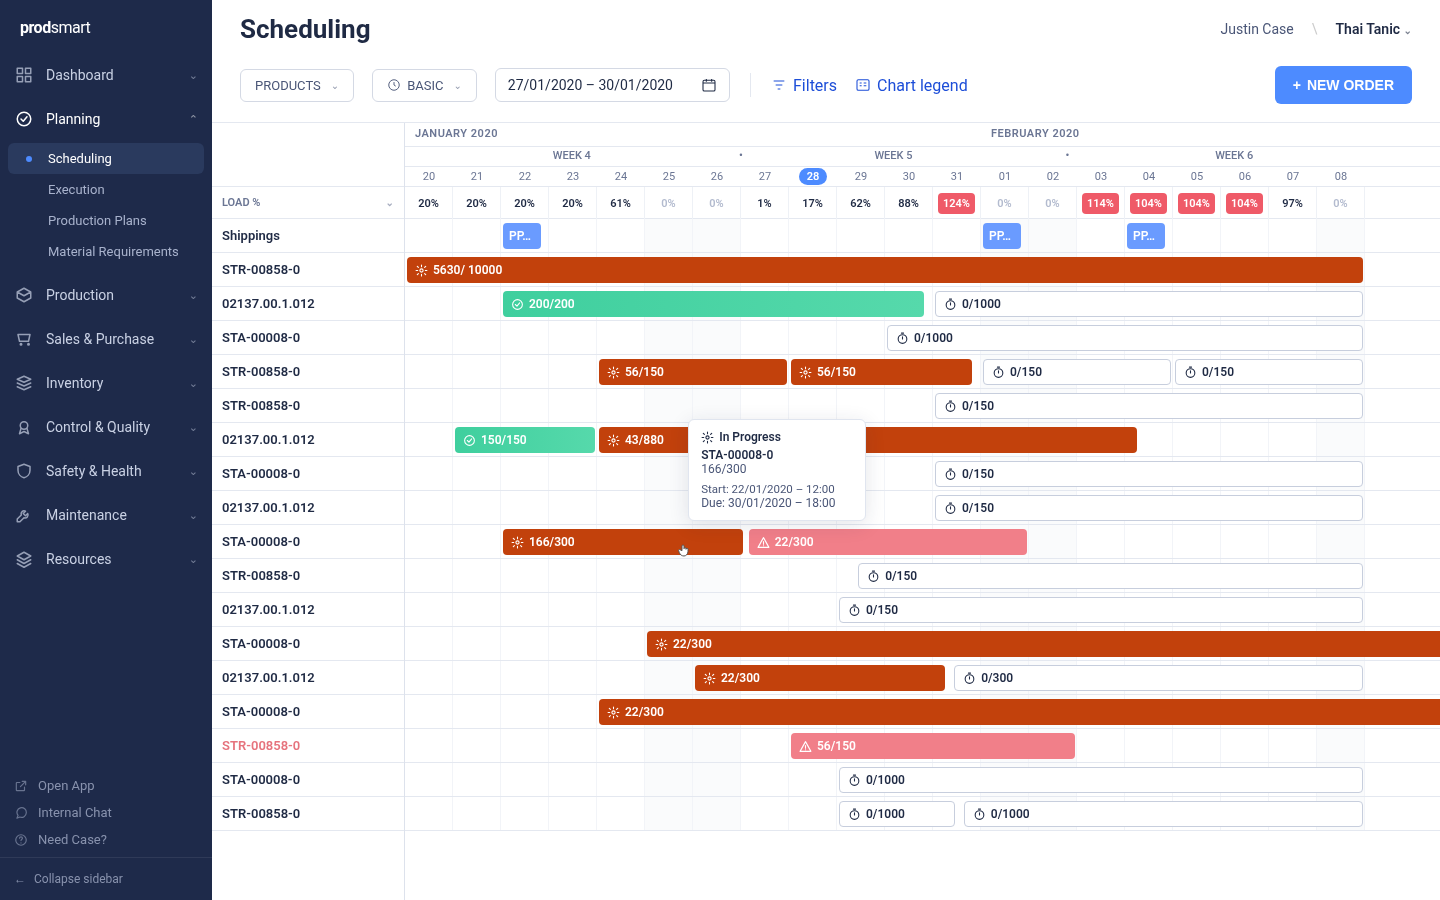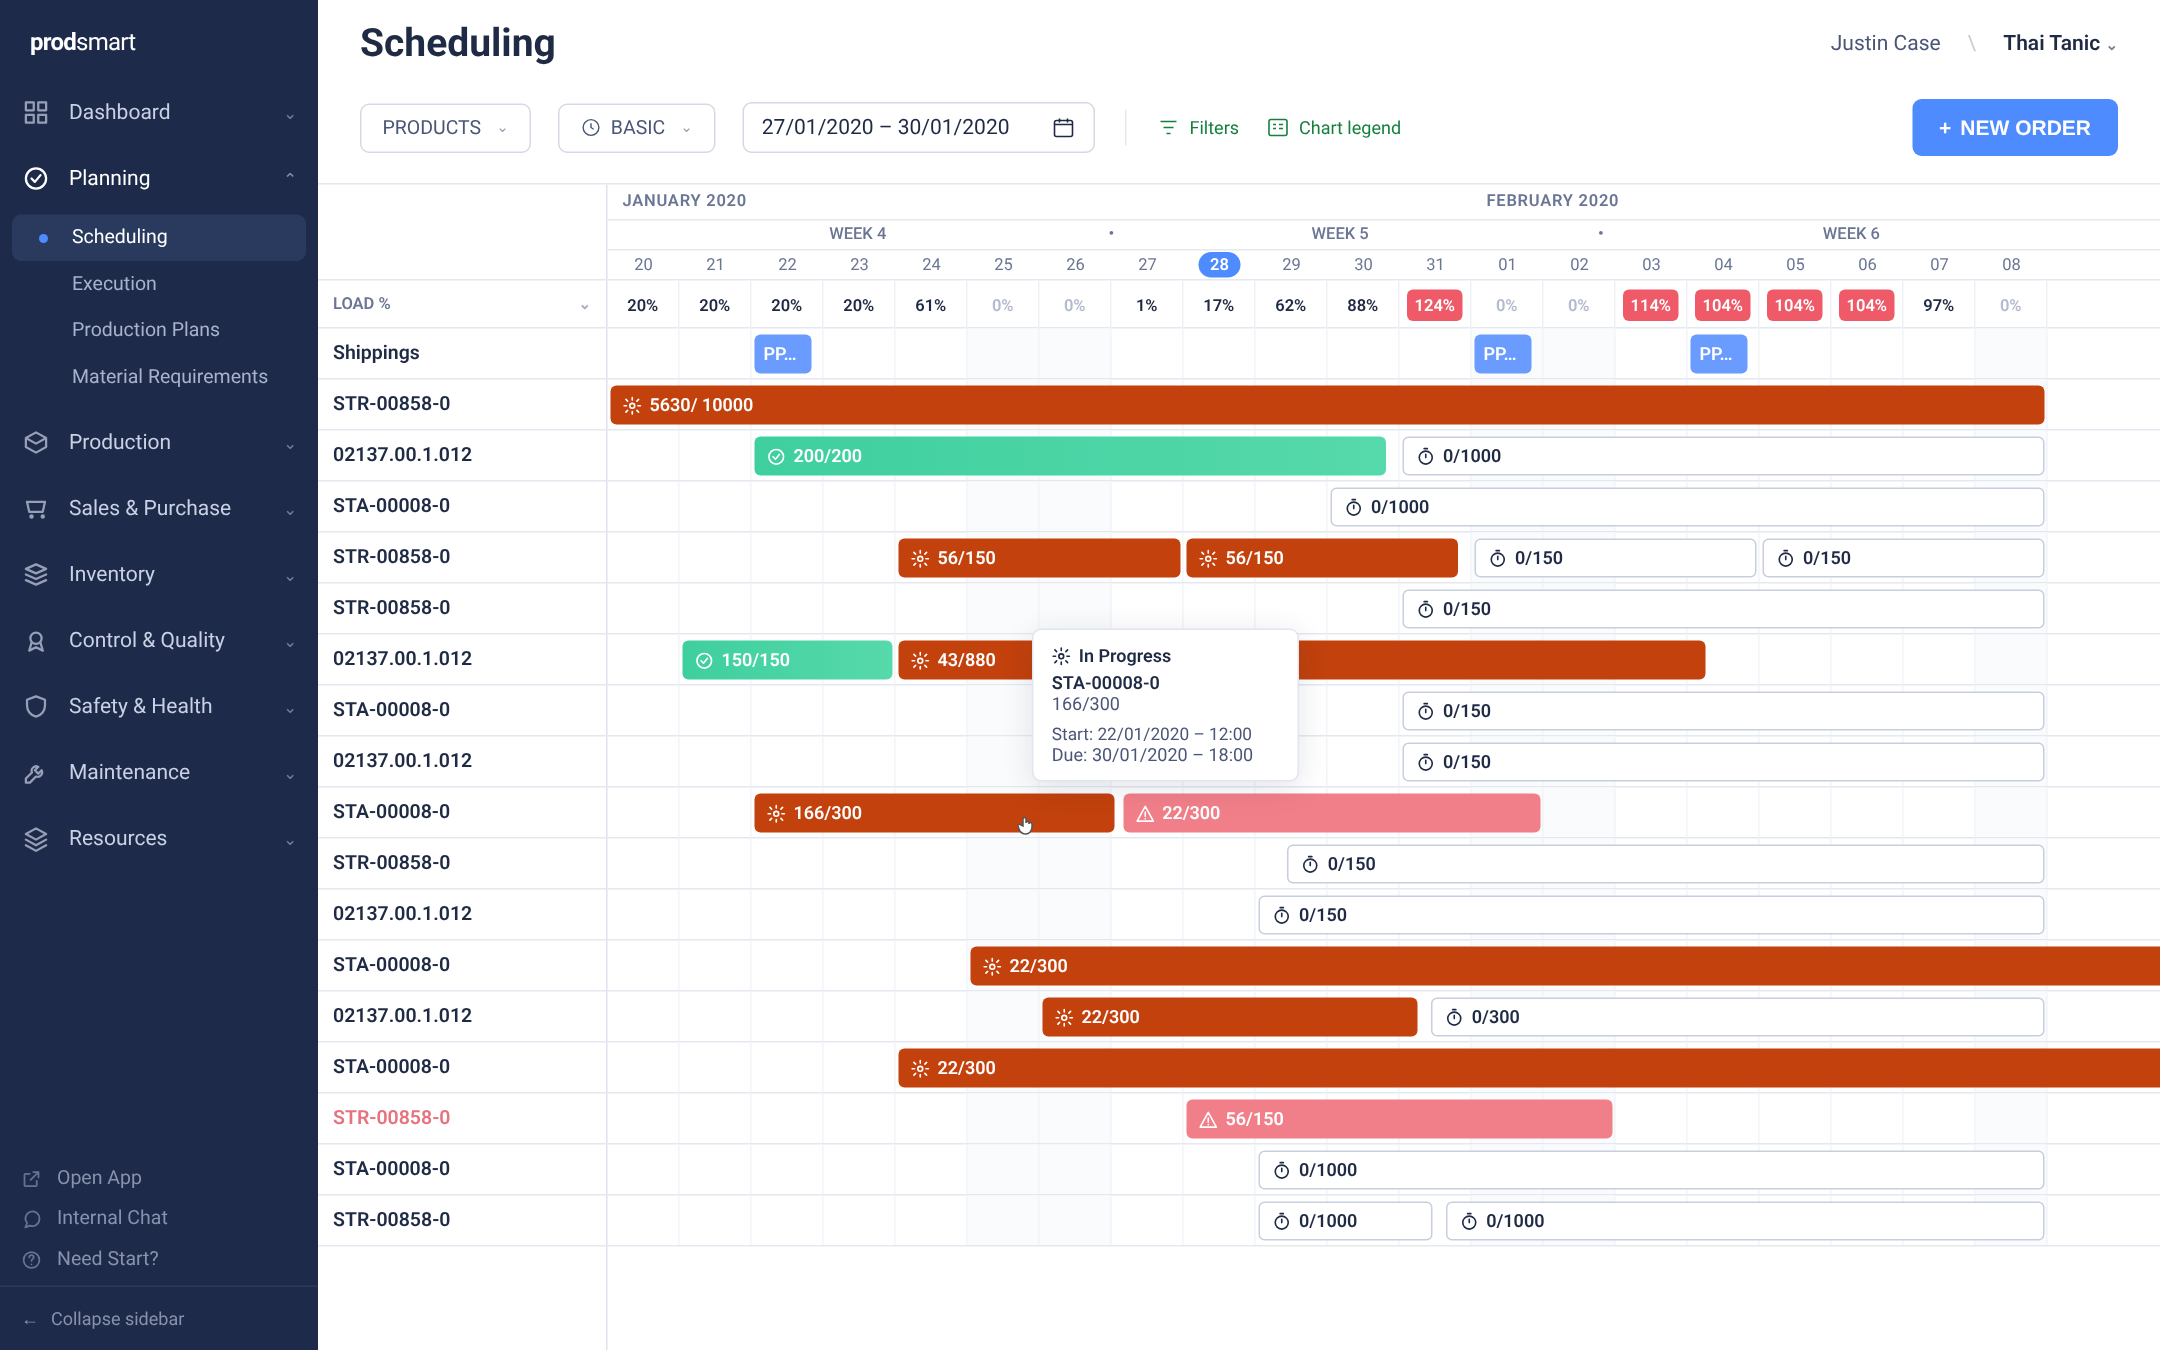--- a/index.html
+++ b/index.html
@@ -28,21 +28,21 @@
 .header { display: flex; align-items: center; padding: 14px 28px; }
 .header h1 { font-size: 26px; font-weight: 700; color: #1f2a44; }
 .header-right { margin-left: auto; display: flex; align-items: center; gap: 18px; font-size: 14px; color: #4a5677; }
 .header-right .sep { color: #ccc; }
 .header-right .strong { font-weight: 600; color: #1f2a44; }
 .toolbar { display: flex; align-items: center; padding: 8px 28px 18px; gap: 18px; border-bottom: 1px solid #e4e8f0; }
 .btn-outline { display: flex; align-items: center; gap: 6px; border: 1px solid #d4d9e4; border-radius: 6px; padding: 8px 14px; font-size: 13px; color: #4a5677; cursor: pointer; background: #fff; }
 .btn-outline .caret { font-size: 10px; margin-left: 4px; opacity: 0.6; }
 .date-field { display: flex; align-items: center; border: 1px solid #d4d9e4; border-radius: 6px; padding: 8px 12px; font-size: 14px; color: #1f2a44; gap: 28px; }
 .divider { width: 1px; height: 24px; background: #e4e8f0; margin: 0 2px; }
-.tool-btn { display: flex; align-items: center; gap: 6px; color: #15803d; font-size: 12px; cursor: pointer; }
+.tool-btn { display: flex; align-items: center; gap: 6px; color: #1d4ed8; font-size: 16px; cursor: pointer; }
 .btn-primary { margin-left: auto; background: #4d8bff; color: #fff; border: none; border-radius: 6px; padding: 11px 18px; font-size: 14px; font-weight: 600; cursor: pointer; display: flex; align-items: center; gap: 6px; }
 .grid-wrap { flex: 1; overflow: hidden; display: flex; }
 .left-col { width: 193px; border-right: 1px solid #dde2ec; display: flex; flex-direction: column; }
 .left-head-blank { height: 64px; border-bottom: 1px solid #e4e8f0; }
 .load-head { height: 32px; display: flex; align-items: center; padding: 0 10px; border-bottom: 1px solid #e4e8f0; color: #6b7694; font-size: 11px; font-weight: 600; }
 .load-head .chev { margin-left: auto; font-size: 10px; opacity: 0.6; }
 .row-labels { flex: 1; }
 .row-label { height: 34px; display: flex; align-items: center; padding: 0 10px; border-bottom: 1px solid #e4e8f0; font-weight: 600; font-size: 13px; color: #1f2a44; }
 .row-label.alert { color: #e6737d; }
 .right-col { flex: 1; overflow: hidden; position: relative; }
@@ -196,21 +196,21 @@
           </span>
           <span>Internal Chat</span>
         </div>
         <div class="fitem">
           <span class="ficon">
             <svg width="14" height="14" viewBox="0 0 24 24" fill="none" stroke="currentColor" stroke-width="2" stroke-linecap="round" stroke-linejoin="round">
               <circle cx="12" cy="12" r="9"></circle>
               <path d="M9.5 9a2.5 2.5 0 015 0c0 1.5-2.5 2-2.5 4M12 17h.01"></path>
             </svg>
           </span>
-          <span>Need Start?</span>
+          <span>Need Case?</span>
         </div>
       </div>
     <div class="collapse-bar">
       <span class="arrow">←</span>
       <span>Collapse sidebar</span>
     </div>
   </div>
 
   <div class="main">
     <div class="header">

